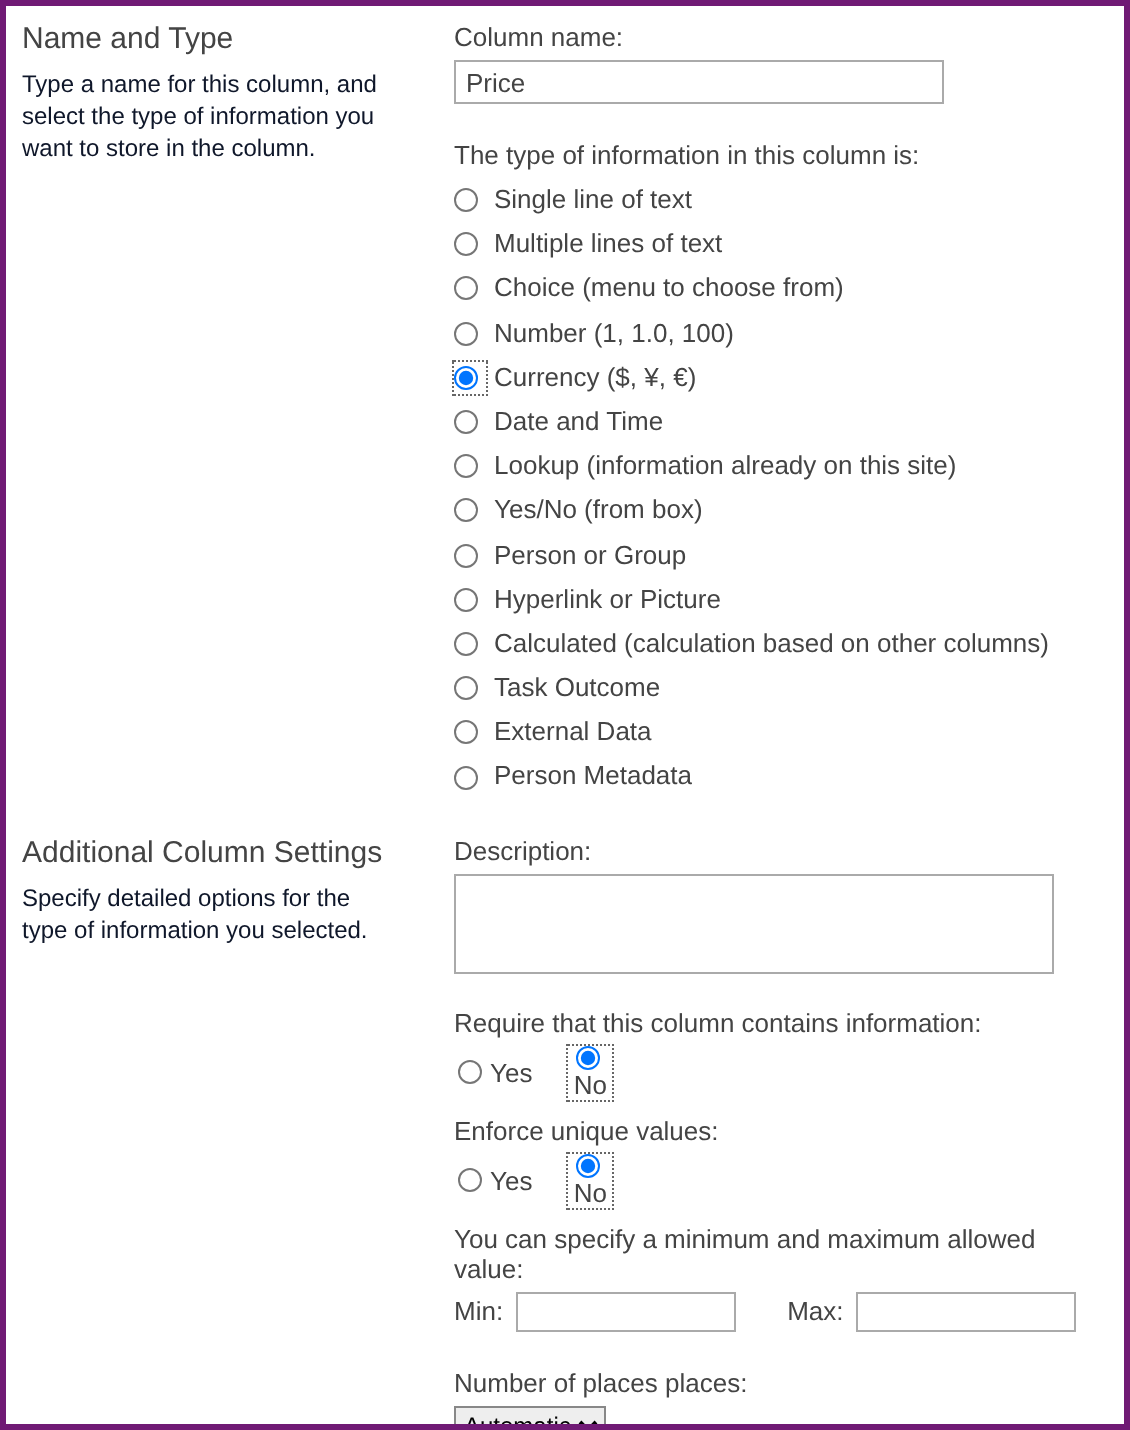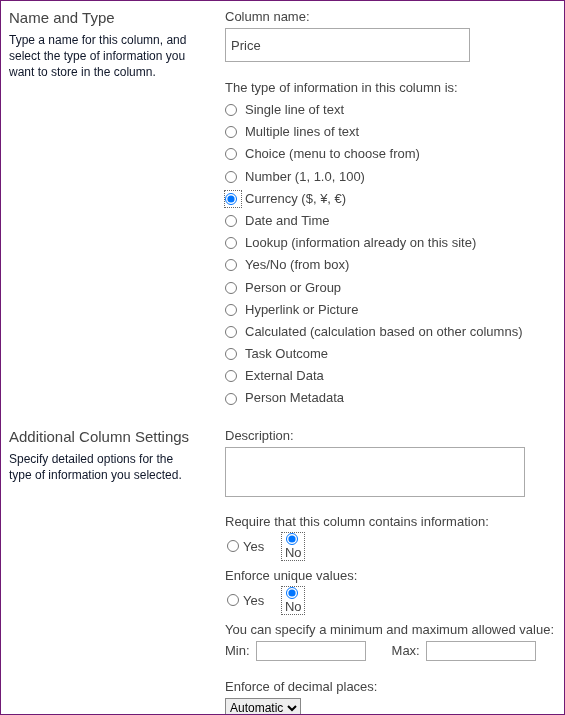--- a/index.html
+++ b/index.html
@@ -6,21 +6,21 @@
   body {
     margin: 0;
     font-family: "Segoe UI", Tahoma, sans-serif;
     font-size: 13px;
     color: #444;
     background: #fff;
   }
   .frame {
     width: 565px;
     height: 715px;
-    border: 1px solid #701a75;
+    border: 3px solid #701a75;
     padding: 8px 10px 10px 8px;
     overflow: hidden;
   }
   .section {
     display: flex;
     align-items: flex-start;
     margin-bottom: 18px;
   }
   .left {
     width: 200px;
@@ -49,21 +49,21 @@
   }
   input[type="text"] {
     font-family: inherit;
     font-size: 13px;
     padding: 3px 5px;
     border: 1px solid #aaa;
     color: #444;
   }
   .colname-input {
     width: 245px;
-    height: 34px;
+    height: 22px;
   }
   .type-list {
     margin-top: 18px;
   }
   .type-row {
     display: flex;
     align-items: center;
     padding: 2px 0;
     line-height: 1.4;
   }
@@ -272,20 +272,20 @@
 
       <div class="label">You can specify a minimum and maximum allowed value:</div>
       <div class="minmax">
         <span>Min:</span>
         <input type="text" value="" style="">
         <span style="width:14px"></span>
         <span>Max:</span>
         <input type="text" value="" style="">
       </div>
 
-      <div class="label">Enforce of decimal places:</div>
+      <div class="label">Number of places places:</div>
       <select>
         <option>Automatic</option>
       </select>
     </div>
   </div>
 
 </div>
 
 </body></html>

